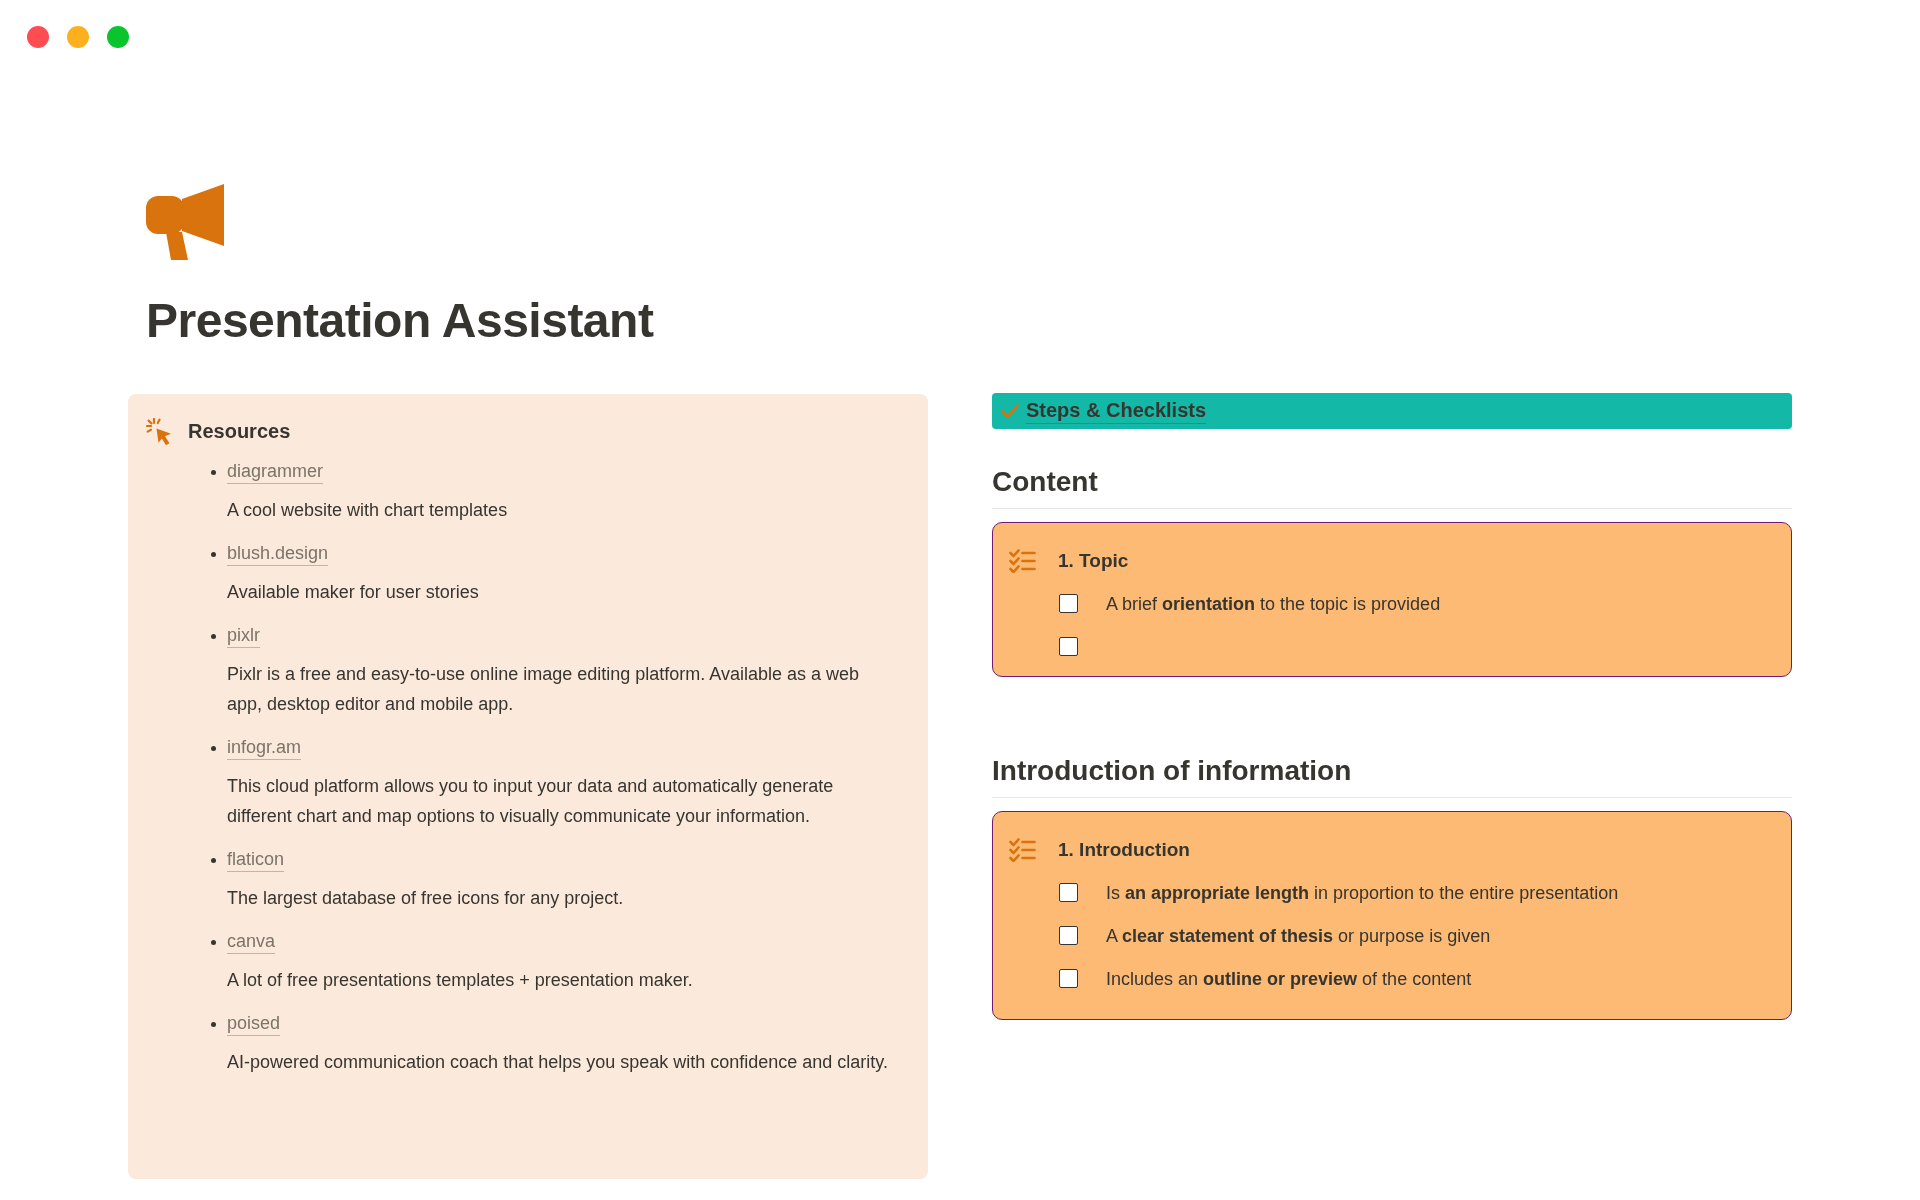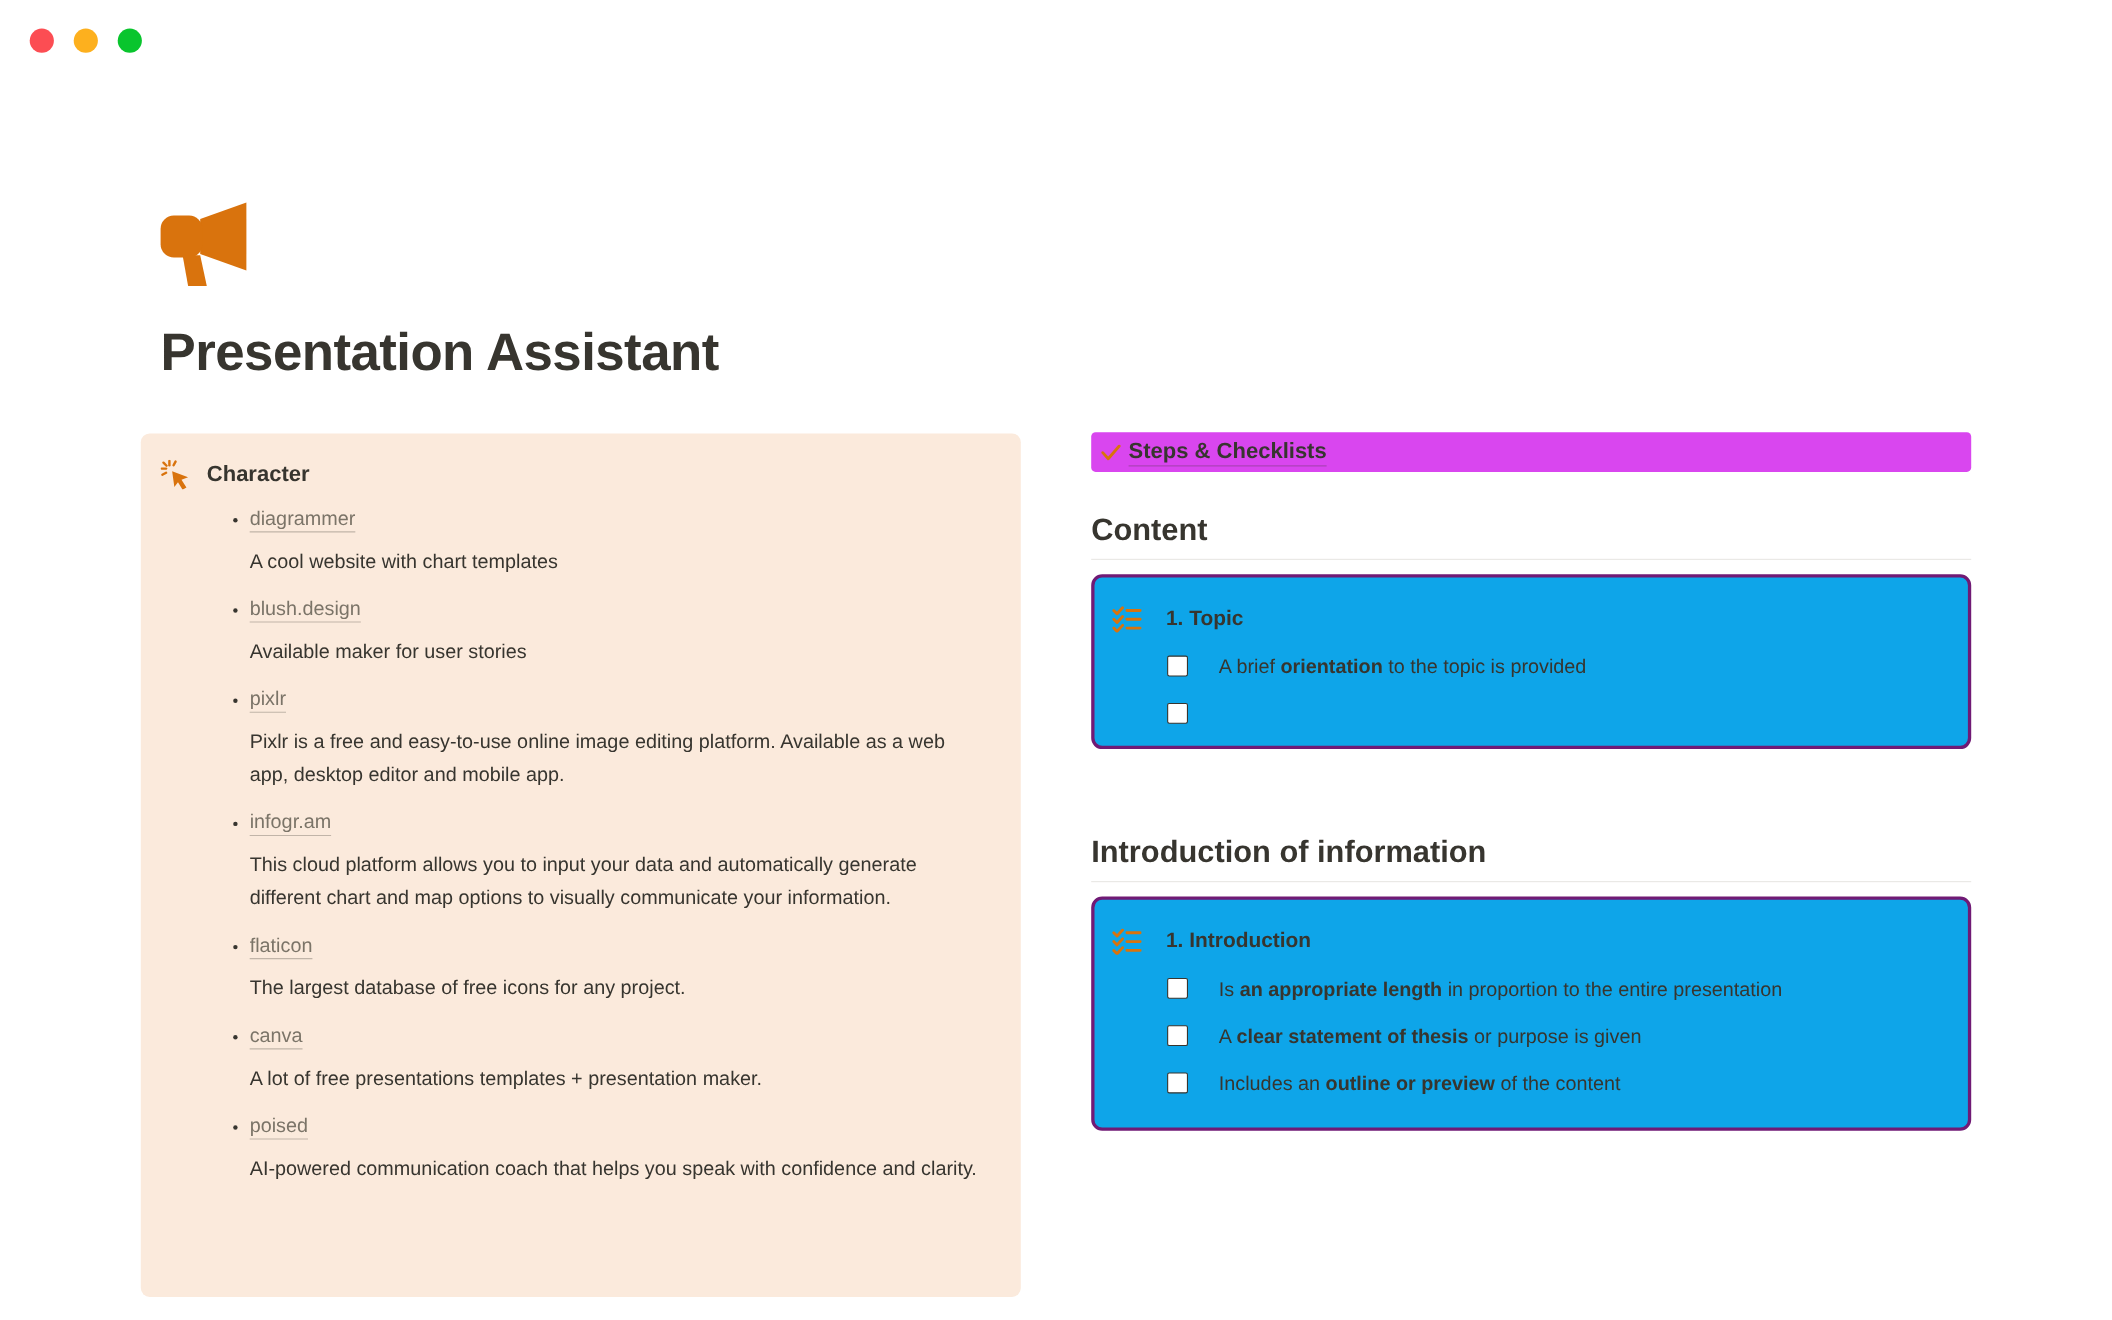--- a/index.html
+++ b/index.html
@@ -27,31 +27,31 @@
   .res-list { list-style: disc; margin-top: 14px; padding-left: 81px; }
   .res-list li { margin-bottom: 16px; font-size: 18px; }
   .res-list li::marker { color: #37352f; font-size: 16px; }
   .res-link { display: inline-block; font-size: 18px; line-height: 24px; color: #7b7468;
     text-decoration: none; border-bottom: 1px solid rgba(123,116,104,0.45);
     margin-bottom: 11px; cursor: pointer; }
   .res-desc { font-size: 18px; line-height: 30px; color: #37352f; max-width: 670px; }
 
   
   .right-col { position: absolute; top: 393px; left: 992px; width: 800px; }
-  .steps-bar { height: 36px; background: #d946ef; border-radius: 4px; display: flex;
+  .steps-bar { height: 36px; background: #14b8a6; border-radius: 4px; display: flex;
     align-items: center; padding-left: 9px; gap: 7px; }
   .steps-bar svg { width: 18px; height: 15px; flex: 0 0 auto; }
   .steps-label { font-size: 20px; font-weight: 600; color: #37352f; padding-bottom: 1px;
     border-bottom: 1.5px solid rgba(55,53,47,0.28); cursor: pointer; }
 
   .section-heading { margin-top: 35px; font-size: 28px; line-height: 36px; font-weight: 700; }
   .section-heading.second { margin-top: 76px; }
   .divider { margin-top: 8px; border-top: 1px solid #e8e7e4; height: 0; }
 
-  .card { margin-top: 13px; background: #0ea5e9; border: 3px solid #701a75;
+  .card { margin-top: 13px; background: #fdba74; border: 1px solid #701a75;
     border-radius: 10px; padding: 26px 12px 20px 16px; }
   .card.second { padding-bottom: 24px; }
   .card-head { display: flex; align-items: center; gap: 22px; margin-bottom: 15px; cursor: pointer; }
   .card-head svg { width: 27px; height: 24px; flex: 0 0 auto; }
   .card-title { font-size: 19px; font-weight: 700; }
   .todo-list { margin-left: 50px; }
   .todo-item { display: flex; gap: 28px; margin-bottom: 11px; }
   .todo-item:last-child { margin-bottom: 0; }
   .checkbox { width: 19px; height: 19px; border: 1.8px solid #37352f; border-radius: 2px;
     margin-top: 6px; flex: 0 0 auto; background: #fff; cursor: pointer; }
@@ -82,21 +82,21 @@
     <svg viewBox="0 0 27 27" xmlns="http://www.w3.org/2000/svg">
       <g stroke="#d9730d" stroke-width="2.2" stroke-linecap="round" fill="none">
         <line x1="8" y1="1" x2="8" y2="5"></line>
         <line x1="1" y1="8" x2="5" y2="8"></line>
         <line x1="2.6" y1="2.6" x2="5.4" y2="5.4"></line>
         <line x1="13.6" y1="1.6" x2="11.8" y2="5"></line>
         <line x1="1.6" y1="13.6" x2="5" y2="11.8"></line>
       </g>
       <path d="M10.5 10.5 L25 15.8 L19 18.2 L23.5 25.2 L20 27.2 L15.8 20.4 L12.5 24.8 Z" fill="#d9730d"></path>
     </svg>
-    <span class="callout-title">Character</span>
+    <span class="callout-title">Resources</span>
   </div>
   <ul class="res-list">
     <li>
       <a class="res-link">diagrammer</a>
       <div class="res-desc">A cool website with chart templates</div>
     </li>
     <li>
       <a class="res-link">blush.design</a>
       <div class="res-desc">Available maker for user stories</div>
     </li>

